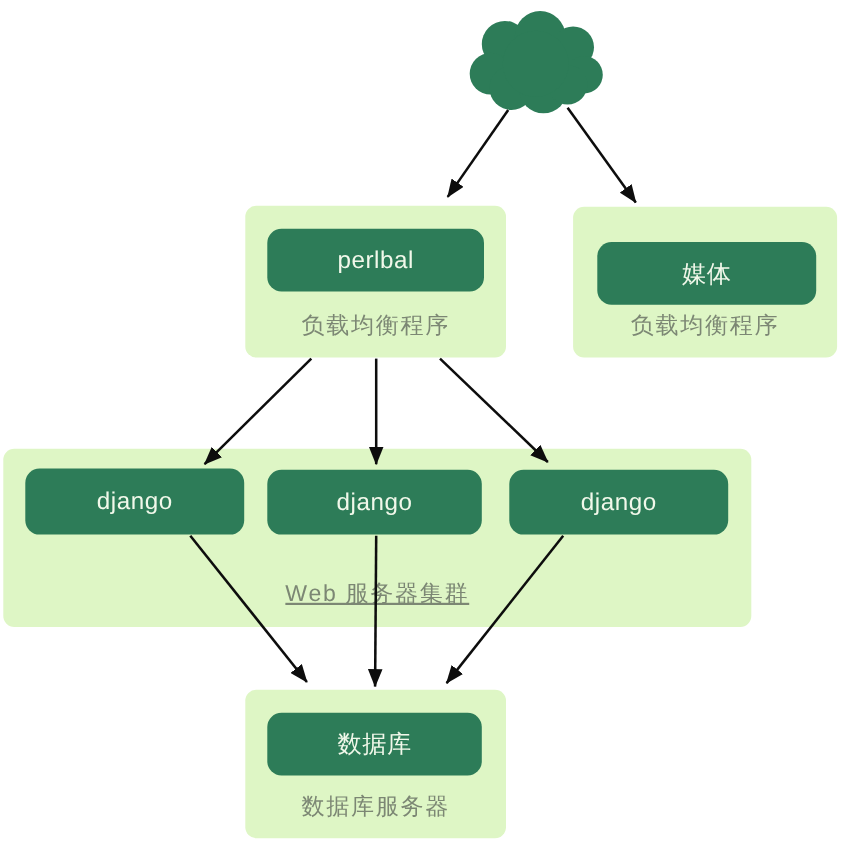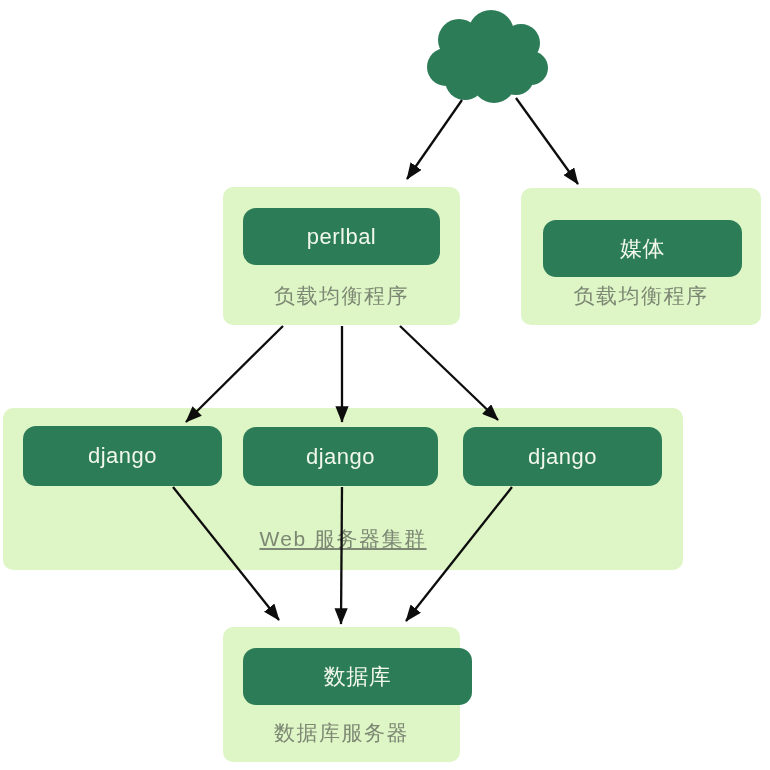--- a/index.html
+++ b/index.html
@@ -104,17 +104,17 @@
   </div>
 
   <div class="group" style="left:3px; top:408px; width:680px; height:162px;">
     <div class="node" style="left:20px; top:18px; width:199px; height:60px;">django</div>
     <div class="node" style="left:240px; top:19px; width:195px; height:59px;">django</div>
     <div class="node" style="left:460px; top:19px; width:199px; height:59px;">django</div>
     <div class="glabel cluster-label">Web 服务器集群</div>
   </div>
 
   <div class="group" style="left:223px; top:627px; width:237px; height:135px;">
-    <div class="node" style="left:20px; top:21px; width:229px; height:57px;">数据库</div>
+    <div class="node" style="left:20px; top:21px; width:195px; height:57px;">数据库</div>
     <div class="glabel">数据库服务器</div>
   </div>
 
 </div>
 
 </body></html>

